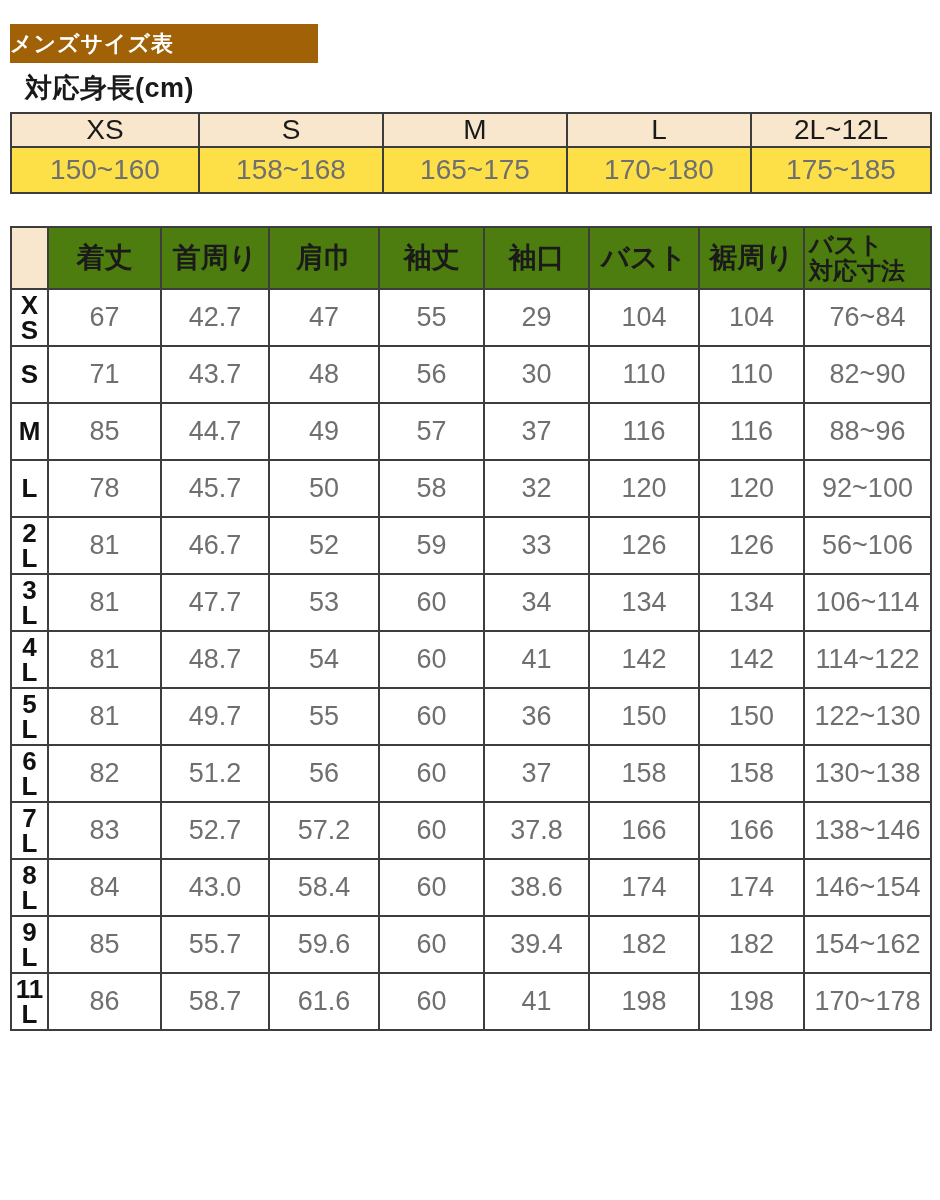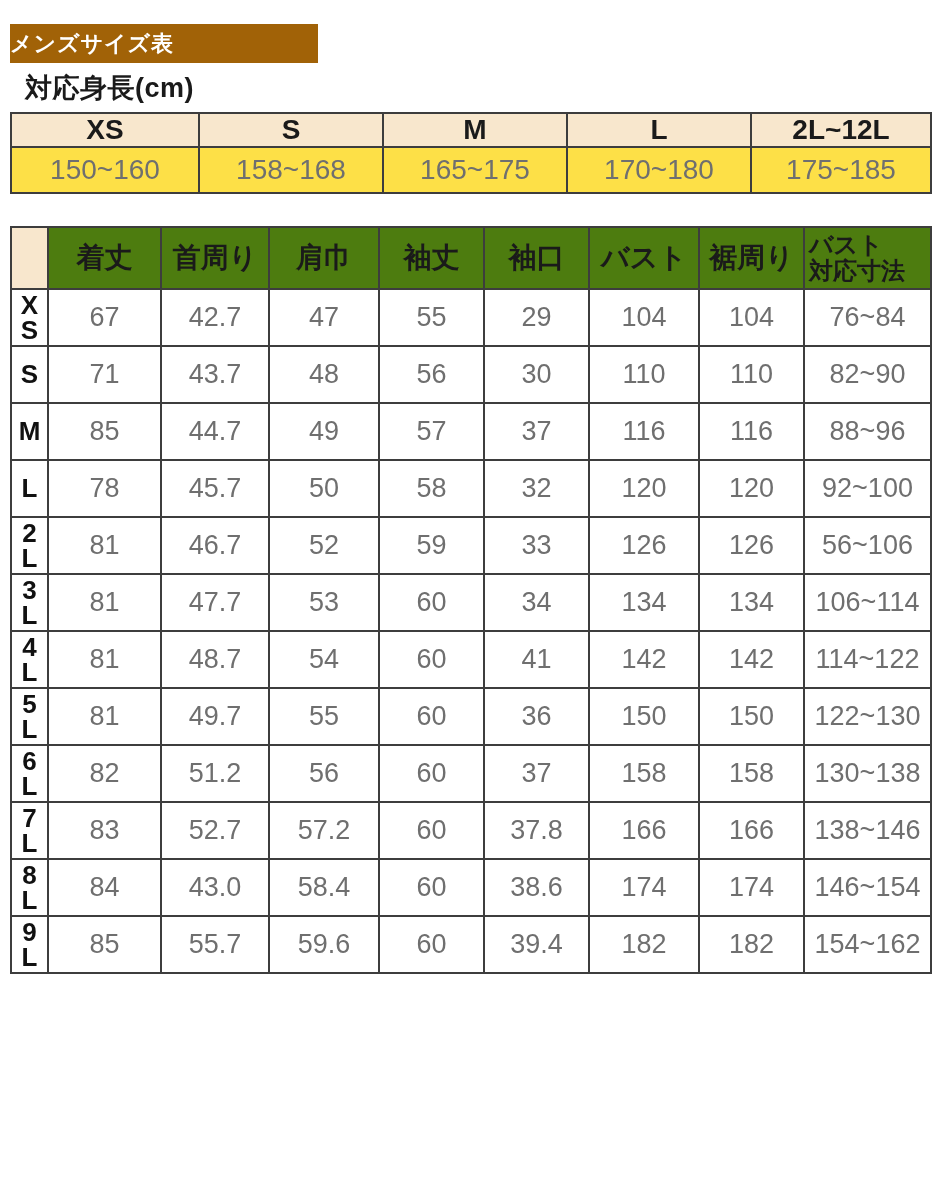--- a/index.html
+++ b/index.html
@@ -39,21 +39,21 @@
     padding: 0;
     overflow: hidden;
   }
   
   .height-table { left: 10px; top: 112px; width: 920px; }
   .height-table thead tr { height: 32px; }
   .height-table tbody tr { height: 46px; }
   .height-table th {
     background: #f8e7cd;
     color: #1a1a1a;
-    font-size: 28px; font-weight: bold;
+    font-size: 28px; font-weight: normal;
   }
   .height-table td {
     background: #fde047;
     color: #6f6f6f;
     font-size: 28px;
   }
   
   .size-table { left: 10px; top: 226px; width: 920px; }
   .size-table thead tr { height: 62px; }
   .size-table tbody tr { height: 57px; }
@@ -279,14 +279,26 @@
 L</th>
         <td class="val">85</td>
         <td class="val">55.7</td>
         <td class="val">59.6</td>
         <td class="val">60</td>
         <td class="val">39.4</td>
         <td class="val">182</td>
         <td class="val">182</td>
         <td class="val">154~162</td>
       </tr>
+      <tr>
+        <th class="row-label">11
+L</th>
+        <td class="val">86</td>
+        <td class="val">58.7</td>
+        <td class="val">61.6</td>
+        <td class="val">60</td>
+        <td class="val">41</td>
+        <td class="val">198</td>
+        <td class="val">198</td>
+        <td class="val">170~178</td>
+      </tr>
     </tbody>
 </table>
 
 </body></html>

